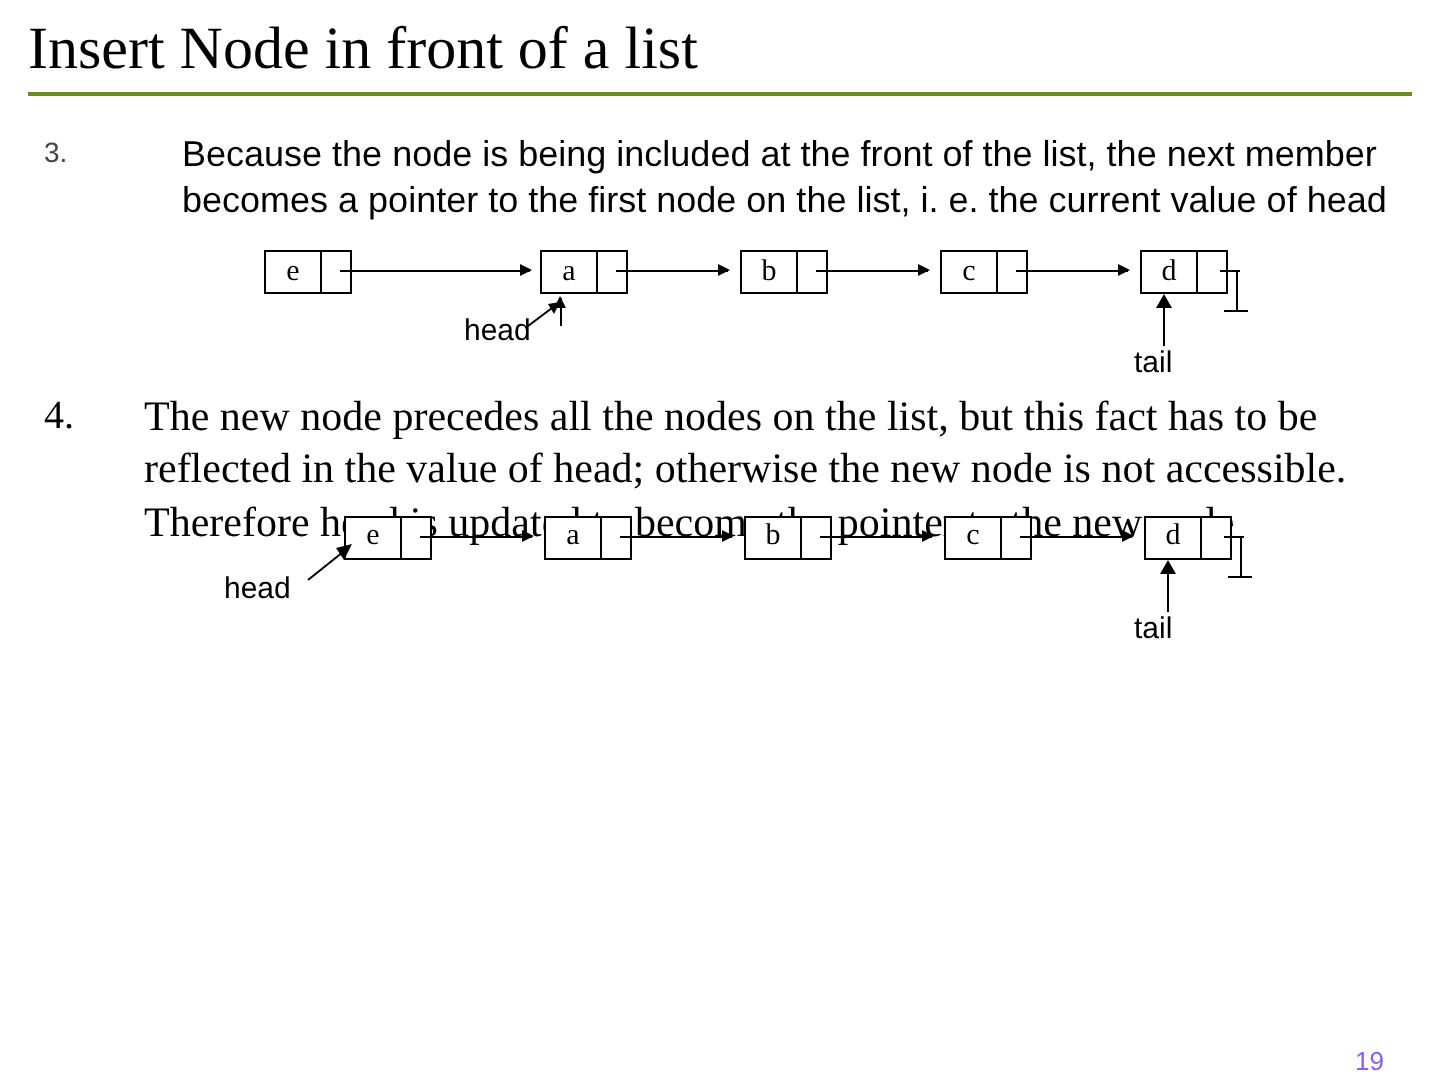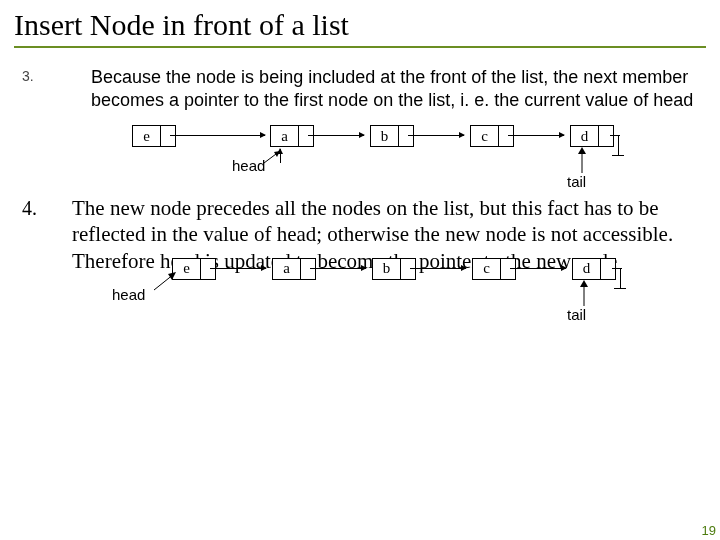--- a/index.html
+++ b/index.html
@@ -94,25 +94,25 @@
     height: 20px;
     position: relative;
   }
   .label {
     position: absolute;
     font-size: 15px;
     font-family: Liberation Sans, sans-serif;
   }
   .pagenum {
     position: absolute;
-    right: 4px;
+    right: 28px;
     bottom: 10px;
     font-size: 13px;
     font-family: Arial, Helvetica, sans-serif;
-    color: #4d7c0f;
+    color: #8b5cf6;
   }
 
   
   .arrow-h {
     position: absolute;
     height: 1px;
     background: #000;
   }
   .arrow-h::after {
     content: "";

